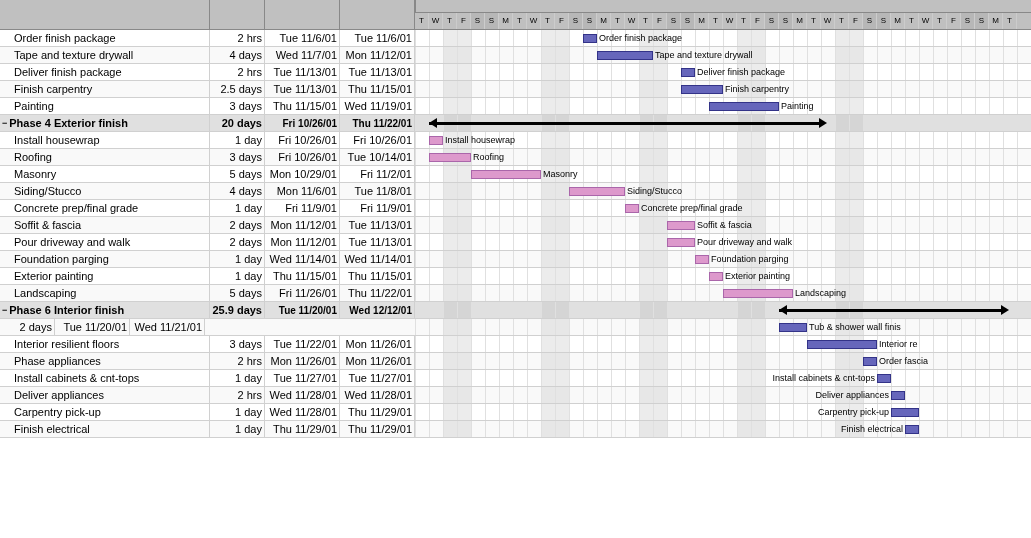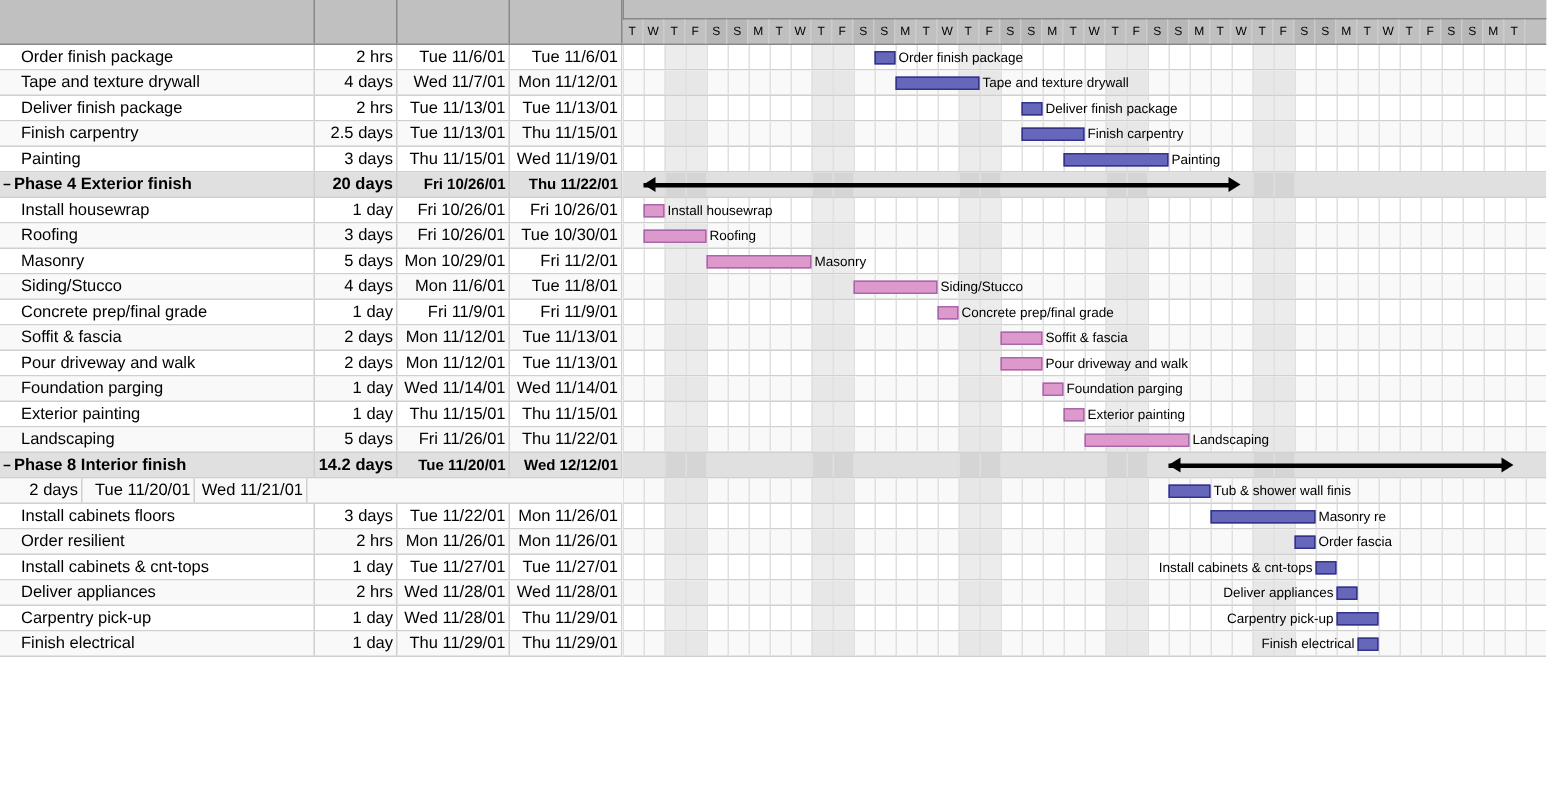--- a/index.html
+++ b/index.html
@@ -154,21 +154,21 @@
         <div class="row">
           <div class="cell-task indent">Install housewrap</div>
           <div class="cell-dur">1 day</div>
           <div class="cell-start">Fri 10/26/01</div>
           <div class="cell-finish">Fri 10/26/01</div>
         </div>
         <div class="row">
           <div class="cell-task indent">Roofing</div>
           <div class="cell-dur">3 days</div>
           <div class="cell-start">Fri 10/26/01</div>
-          <div class="cell-finish">Tue 10/30/01</div>
+          <div class="cell-finish">Tue 10/14/01</div>
         </div>
         <div class="row">
           <div class="cell-task indent">Masonry</div>
           <div class="cell-dur">5 days</div>
           <div class="cell-start">Mon 10/29/01</div>
           <div class="cell-finish">Fri 11/2/01</div>
         </div>
         <div class="row">
           <div class="cell-task indent">Siding/Stucco</div>
           <div class="cell-dur">4 days</div>
@@ -207,39 +207,39 @@
         </div>
         <div class="row">
           <div class="cell-task indent">Landscaping</div>
           <div class="cell-dur">5 days</div>
           <div class="cell-start">Fri 11/26/01</div>
           <div class="cell-finish">Thu 11/22/01</div>
         </div>
         <div class="row phase-row">
           <div class="cell-task">
             <span class="expand-icon">−</span>
-            <span class="phase-label">Phase 8 Interior finish</span>
+            <span class="phase-label">Phase 6 Interior finish</span>
           </div>
-          <div class="cell-dur">14.2 days</div>
+          <div class="cell-dur">25.9 days</div>
           <div class="cell-start">Tue 11/20/01</div>
           <div class="cell-finish">Wed 12/12/01</div>
         </div>
         <div class="row">
           <div class="cell-dur">2 days</div>
           <div class="cell-start">Tue 11/20/01</div>
           <div class="cell-finish">Wed 11/21/01</div>
         </div>
         <div class="row">
-          <div class="cell-task indent">Install cabinets floors</div>
+          <div class="cell-task indent">Interior resilient floors</div>
           <div class="cell-dur">3 days</div>
           <div class="cell-start">Tue 11/22/01</div>
           <div class="cell-finish">Mon 11/26/01</div>
         </div>
         <div class="row">
-          <div class="cell-task indent">Order resilient</div>
+          <div class="cell-task indent">Phase appliances</div>
           <div class="cell-dur">2 hrs</div>
           <div class="cell-start">Mon 11/26/01</div>
           <div class="cell-finish">Mon 11/26/01</div>
         </div>
         <div class="row">
           <div class="cell-task indent">Install cabinets &amp; cnt-tops</div>
           <div class="cell-dur">1 day</div>
           <div class="cell-start">Tue 11/27/01</div>
           <div class="cell-finish">Tue 11/27/01</div>
         </div>
@@ -1358,21 +1358,21 @@
           <div style="position: absolute; top: 0px; bottom: 0px; left: 490px; width: 1px; background: rgb(224, 224, 224);"></div>
           <div style="position: absolute; top: 0px; bottom: 0px; left: 504px; width: 1px; background: rgb(224, 224, 224);"></div>
           <div style="position: absolute; top: 0px; bottom: 0px; left: 518px; width: 1px; background: rgb(224, 224, 224);"></div>
           <div style="position: absolute; top: 0px; bottom: 0px; left: 532px; width: 1px; background: rgb(224, 224, 224);"></div>
           <div style="position: absolute; top: 0px; bottom: 0px; left: 546px; width: 1px; background: rgb(224, 224, 224);"></div>
           <div style="position: absolute; top: 0px; bottom: 0px; left: 560px; width: 1px; background: rgb(224, 224, 224);"></div>
           <div style="position: absolute; top: 0px; bottom: 0px; left: 574px; width: 1px; background: rgb(224, 224, 224);"></div>
           <div style="position: absolute; top: 0px; bottom: 0px; left: 588px; width: 1px; background: rgb(224, 224, 224);"></div>
           <div style="position: absolute; top: 0px; bottom: 0px; left: 602px; width: 1px; background: rgb(224, 224, 224);"></div>
           <div style="position: absolute; height: 9px; top: 4px; left: 392px; width: 70px; background: rgb(102, 102, 187); border: 1px solid rgb(51, 51, 136);"></div>
-          <div style="position: absolute; font-size: 9px; white-space: nowrap; top: 3px; color: rgb(0, 0, 0); left: 464px;">Masonry re</div>
+          <div style="position: absolute; font-size: 9px; white-space: nowrap; top: 3px; color: rgb(0, 0, 0); left: 464px;">Interior re</div>
         </div>
         <div style="height: 17px; border-bottom: 1px solid rgb(208, 208, 208); position: relative; overflow: hidden; background: rgb(249, 249, 249);">
           <div style="position: absolute; top: 0px; bottom: 0px; left: 28px; width: 14px; background: rgba(180, 180, 180, 0.25);"></div>
           <div style="position: absolute; top: 0px; bottom: 0px; left: 42px; width: 14px; background: rgba(180, 180, 180, 0.25);"></div>
           <div style="position: absolute; top: 0px; bottom: 0px; left: 126px; width: 14px; background: rgba(180, 180, 180, 0.25);"></div>
           <div style="position: absolute; top: 0px; bottom: 0px; left: 140px; width: 14px; background: rgba(180, 180, 180, 0.25);"></div>
           <div style="position: absolute; top: 0px; bottom: 0px; left: 224px; width: 14px; background: rgba(180, 180, 180, 0.25);"></div>
           <div style="position: absolute; top: 0px; bottom: 0px; left: 238px; width: 14px; background: rgba(180, 180, 180, 0.25);"></div>
           <div style="position: absolute; top: 0px; bottom: 0px; left: 322px; width: 14px; background: rgba(180, 180, 180, 0.25);"></div>
           <div style="position: absolute; top: 0px; bottom: 0px; left: 336px; width: 14px; background: rgba(180, 180, 180, 0.25);"></div>

